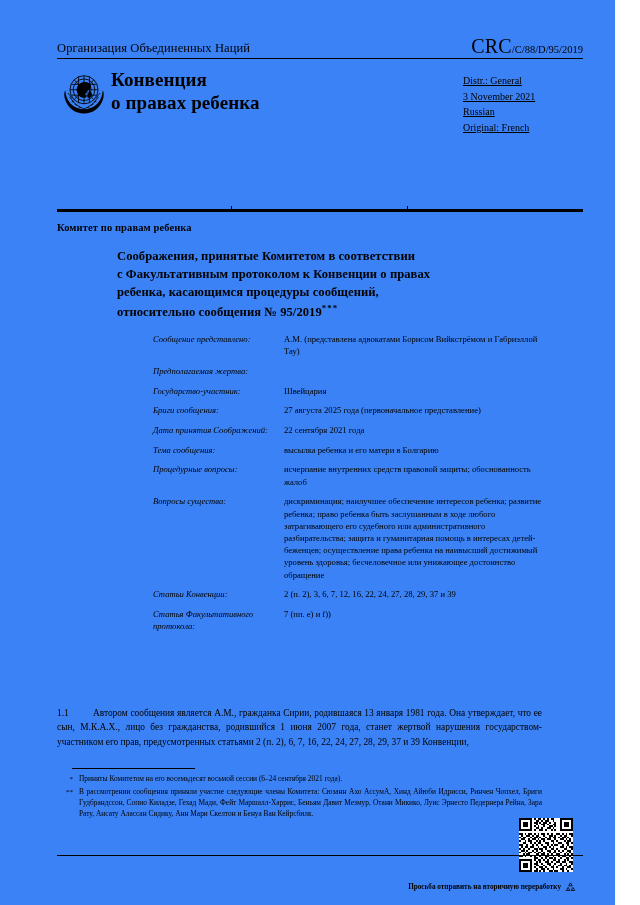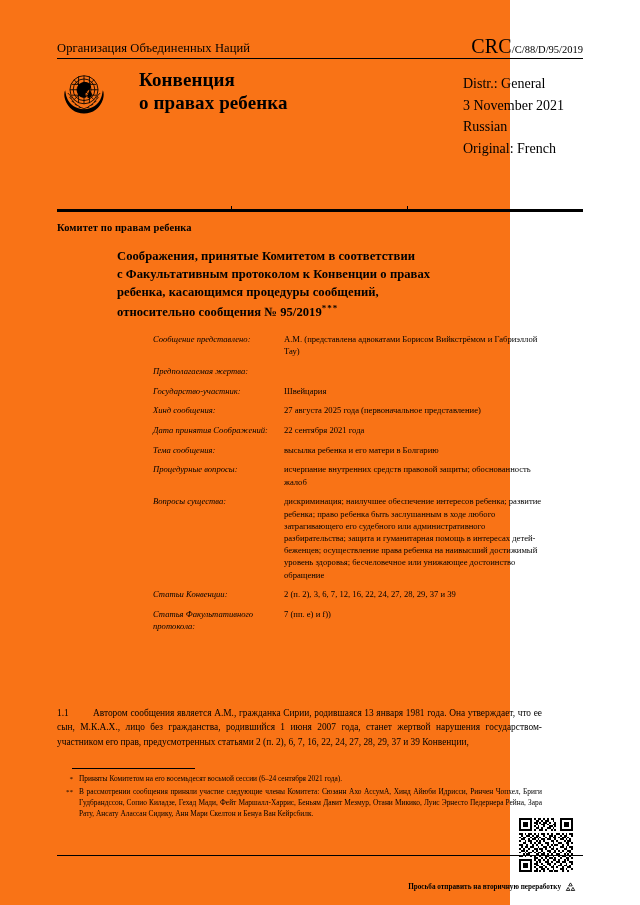--- a/index.html
+++ b/index.html
@@ -12,23 +12,23 @@
     height: 905px;
     position: relative;
     font-family: "Liberation Serif", "DejaVu Serif", serif;
     color: #000000;
     overflow: hidden;
   }
 
   .page {
     position: absolute;
     left: 0; top: 0;
-    width: 510px;
+    width: 615px;
     height: 905px;
-    background: #f97316;
+    background: #3b82f6;
   }
 
   
   .masthead {
     position: absolute;
     left: 57px;
     top: 36px;
     width: 526px;
   }
   .mast-top {
@@ -74,32 +74,33 @@
     display: flex;
     align-items: flex-start;
   }
   .un-emblem {
     width: 54px;
     height: 54px;
     margin-top: 1px;
     flex: none;
   }
   .conv-title {
-    margin-left: 28px;
+    margin-left: 0;
     font-weight: bold;
     font-size: 19px;
     line-height: 1.22;
     letter-spacing: 0.1px;
     padding-top: 3px;
   }
   .mast-right {
-    font-size: 14px;
+    font-size: 10px;
     line-height: 1.55;
     padding-top: 8px;
     min-width: 120px;
+    text-decoration: underline;
   }
 
   
   .section-rule {
     position: absolute;
     left: 57px;
     top: 209px;
     width: 526px;
     height: 4px;
   }
@@ -341,21 +342,21 @@
       <div class="meta-value">А.М. (представлена адвокатами Борисом Вийкстрёмом и Габриэллой Тау)</div>
     </div>
     <div class="meta-row">
       <div class="meta-label">Предполагаемая жертва:</div>
     </div>
     <div class="meta-row">
       <div class="meta-label">Государство-участник:</div>
       <div class="meta-value">Швейцария</div>
     </div>
     <div class="meta-row">
-      <div class="meta-label">Хинд сообщения:</div>
+      <div class="meta-label">Бриги сообщения:</div>
       <div class="meta-value">27 августа 2025 года (первоначальное представление)</div>
     </div>
     <div class="meta-row">
       <div class="meta-label">Дата принятия Соображений:</div>
       <div class="meta-value">22 сентября 2021 года</div>
     </div>
     <div class="meta-row">
       <div class="meta-label">Тема сообщения:</div>
       <div class="meta-value">высылка ребенка и его матери в Болгарию</div>
     </div>

